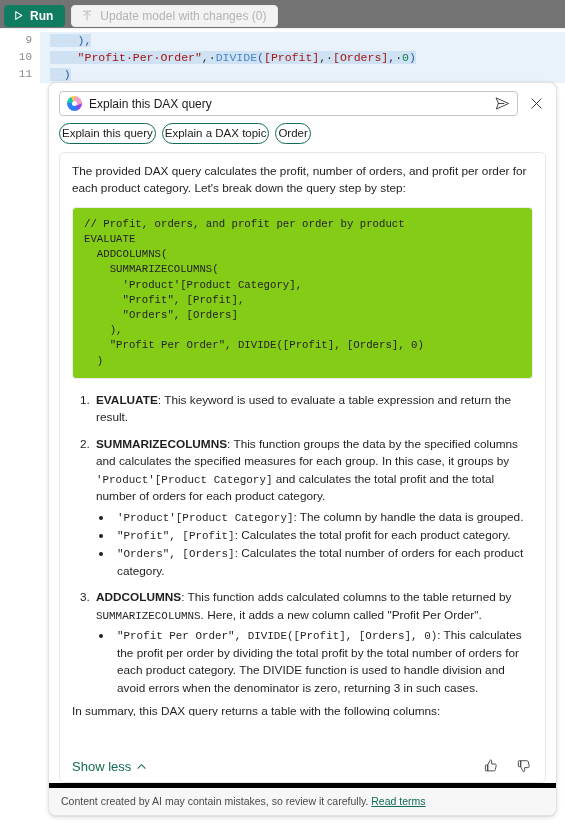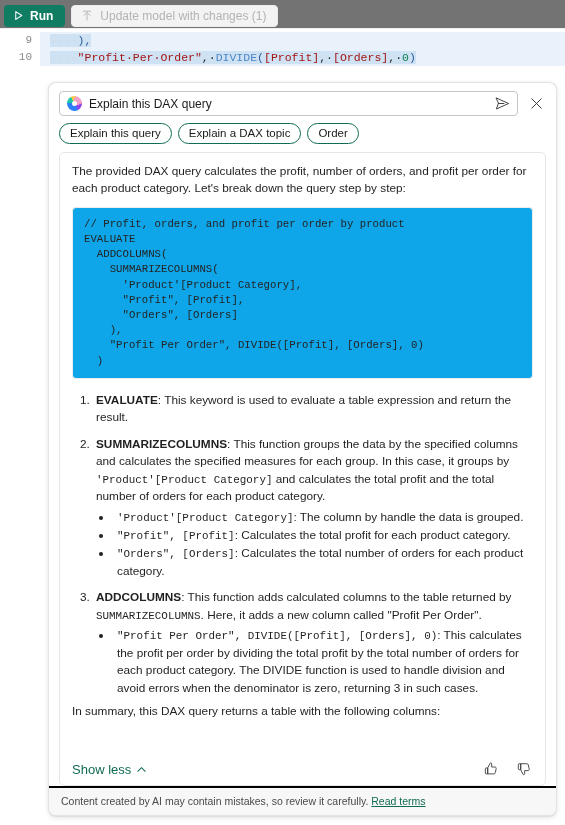--- a/index.html
+++ b/index.html
@@ -161,21 +161,21 @@
     display: flex;
     gap: 6px;
     padding: 7px 10px 8px 10px;
   }
   .chip {
     border: 1px solid #116b55;
     color: #1b1a19;
     background: #ffffff;
     border-radius: 12px;
     height: 21px;
-    padding: 0 10px;
+    padding: 0 2px;
     font-size: 11.5px;
     line-height: 19px;
     font-family: "Liberation Sans", sans-serif;
     cursor: pointer;
     white-space: nowrap;
   }
 
   .response {
     margin: 0 10px;
     border: 1px solid #e6e6e6;
@@ -191,21 +191,21 @@
     flex: 1;
     padding: 10px 12px 4px 12px;
     font-size: 11.8px;
     line-height: 1.48;
     color: #1f1f1f;
     overflow: hidden;
   }
   .resp-body p { margin: 0 0 9px 0; }
 
   .codeblock {
-    background: #0ea5e9;
+    background: #84cc16;
     border: 1px solid #ececec;
     border-radius: 4px;
     padding: 9px 11px;
     margin: 2px 0 13px 0;
     font-family: "Liberation Mono", monospace;
     font-size: 10.7px;
     line-height: 1.42;
     color: #242424;
     white-space: pre;
     overflow: hidden;
@@ -249,21 +249,21 @@
     gap: 5px;
     color: #116b55;
     font-size: 13px;
     cursor: pointer;
   }
   .feedback { display: flex; gap: 17px; align-items: center; }
   .fb-btn { cursor: pointer; width: 16px; height: 16px; }
 
   .disclaimer {
     background: #f7f7f7;
-    border-top: 2px solid #000000;
+    border-top: 5px solid #000000;
     padding: 7px 12px 8px 12px;
     font-size: 10.5px;
     color: #4a4a4a;
   }
   .disclaimer a {
     color: #116b55;
     text-decoration: underline;
   }
 </style>
 </head>
@@ -277,28 +277,29 @@
         </svg>
     </span>
     <span>Run</span>
   </button>
   <div class="btn-update">
     <span class="ico">
       <svg width="12" height="12" viewBox="0 0 12 12">
           <path d="M6 10 V2.6 M3 5.4 L6 2.3 L9 5.4 M2.2 1.2 H9.8" fill="none" stroke="#b8b8b8" stroke-width="1" stroke-linecap="round" stroke-linejoin="round"></path>
         </svg>
     </span>
-    <span>Update model with changes (1)</span>
+    <span>Update model with changes (0)</span>
   </div>
 </div>
 
 <div class="editor">
   <div id="editor-lines">
       <div class="code-line"><div class="gutter">9</div><div class="code-body"><span class="sel"><span class="tok-ws">····</span><span class="tok-punc">),</span></span></div></div>
       <div class="code-line"><div class="gutter">10</div><div class="code-body"><span class="sel"><span class="tok-ws">····</span><span class="tok-str">"Profit·Per·Order"</span><span class="tok-plain">,·</span><span class="tok-fn">DIVIDE</span><span class="tok-punc">(</span><span class="tok-col">[Profit]</span><span class="tok-plain">,·</span><span class="tok-col">[Orders]</span><span class="tok-plain">,·</span><span class="tok-num">0</span><span class="tok-punc">)</span></span></div></div>
+      <div class="code-line"><div class="gutter">11</div><div class="code-body"><span class="sel"><span class="tok-ws">··</span><span class="tok-punc">)</span></span></div></div>
     </div>
 </div>
 
 <div class="panel">
 
   <div class="prompt-row">
     <div class="prompt-box">
       <span class="copilot-icon"></span>
       <span class="prompt-text">Explain this DAX query</span>
       <span class="send-btn ico">

